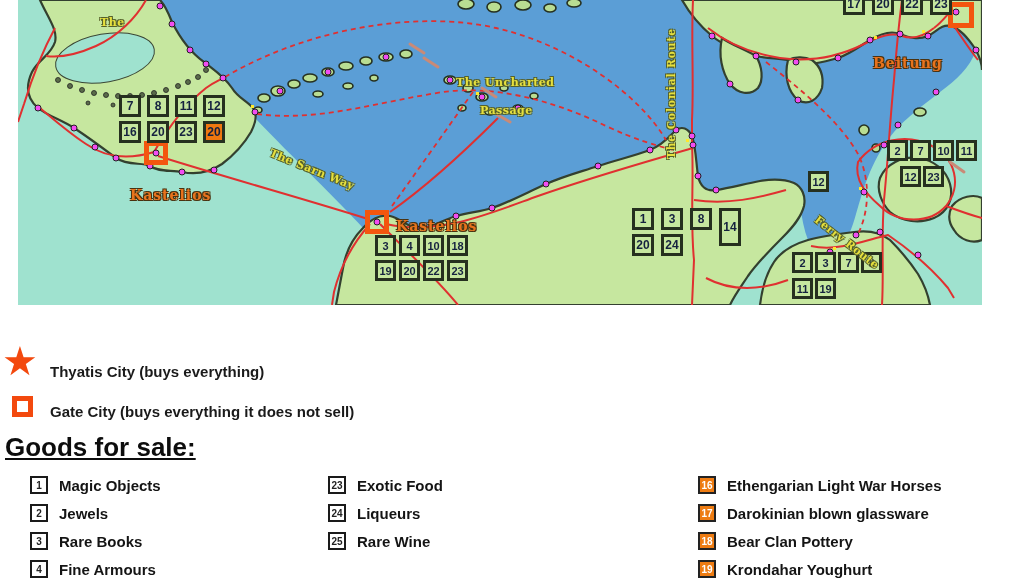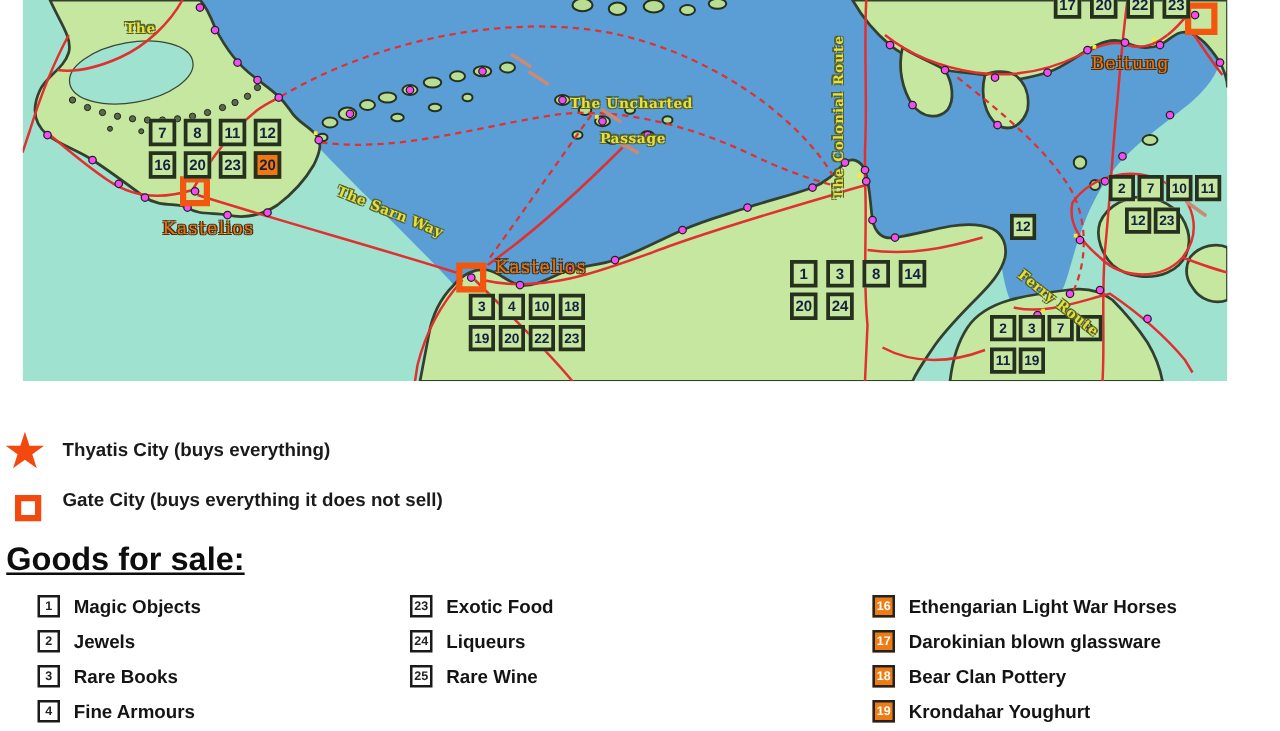--- a/index.html
+++ b/index.html
@@ -11,28 +11,28 @@
 
   .num-box{position:absolute;box-sizing:border-box;display:flex;align-items:center;justify-content:center;
            background:#c6e79f;border:3px solid #26301f;color:#15213f;font-weight:bold;font-size:12px;
            font-family:"Liberation Sans",sans-serif;}
   .num-box.hl{background:#f0780f;}
 
   .route-label{position:absolute;color:#e6e03e;font-weight:bold;font-size:11px;letter-spacing:.5px;
            font-family:"DejaVu Serif",serif;white-space:nowrap;transform-origin:left center;
            text-shadow:1px 1px 0 #55602a,-1px -1px 0 #55602a,1px -1px 0 #55602a,-1px 1px 0 #55602a;}
   .route-label.vertical{writing-mode:vertical-rl;transform:rotate(180deg);letter-spacing:1px;font-size:10.5px;}
-  .city-label{position:absolute;color:#e8731d;font-weight:normal;font-size:14px;letter-spacing:1px;
+  .city-label{position:absolute;color:#e8731d;font-weight:bold;font-size:14px;letter-spacing:1px;
            font-family:"DejaVu Serif",serif;white-space:nowrap;
-           text-shadow:1px 1px 0 #4a3210,-1px -1px 0 #4a3210,1px -1px 0 #4a3210,-1px 1px 0 #4a3210;}
+           text-shadow:1px 1px 0 #4a3210,-1px -1px 0 #4a3210,1px -1px 0 #4a3210,-1px 1px 0 #4a3210;margin-top:12px;}
   .gate-square{position:absolute;box-sizing:border-box;border:5px solid #f3560e;}
 
   .legend-title{position:absolute;left:35px;top:306px;font-size:29px;font-weight:bold;color:#0d0d0d;
            text-decoration:underline;}
-  .legend-row{position:absolute;display:flex;align-items:flex-start;}
+  .legend-row{position:absolute;display:flex;align-items:flex-end;}
   .legend-item-label{font-size:15px;font-weight:bold;color:#1a1a1a;white-space:nowrap;}
   .star-icon{position:absolute;left:2px;top:341px;font-size:40px;color:#f3490e;line-height:1;}
   .gate-icon{position:absolute;left:12px;top:396px;width:21px;height:21px;box-sizing:border-box;
            border:5px solid #f3490e;background:#fff;}
   .goods-title{position:absolute;left:5px;top:432px;font-size:26px;font-weight:bold;color:#0d0d0d;
            text-decoration:underline;}
   .goods-col{position:absolute;top:471px;}
   .goods-row{display:flex;align-items:center;height:28px;gap:11px;}
   .goods-box{width:18px;height:18px;box-sizing:border-box;border:2px solid #1a1a1a;background:#ffffff;
            display:flex;align-items:center;justify-content:center;font-size:10px;font-weight:bold;color:#222;}
@@ -267,21 +267,21 @@
         <div class="num-box" style="left: 381px; top: 235px; width: 21px; height: 21px; font-size: 11px;">4</div>
         <div class="num-box" style="left: 405px; top: 235px; width: 21px; height: 21px; font-size: 11px;">10</div>
         <div class="num-box" style="left: 429px; top: 235px; width: 21px; height: 21px; font-size: 11px;">18</div>
         <div class="num-box" style="left: 357px; top: 260px; width: 21px; height: 21px; font-size: 11px;">19</div>
         <div class="num-box" style="left: 381px; top: 260px; width: 21px; height: 21px; font-size: 11px;">20</div>
         <div class="num-box" style="left: 405px; top: 260px; width: 21px; height: 21px; font-size: 11px;">22</div>
         <div class="num-box" style="left: 429px; top: 260px; width: 21px; height: 21px; font-size: 11px;">23</div>
         <div class="num-box" style="left: 614px; top: 208px; width: 22px; height: 22px;">1</div>
         <div class="num-box" style="left: 643px; top: 208px; width: 22px; height: 22px;">3</div>
         <div class="num-box" style="left: 672px; top: 208px; width: 22px; height: 22px;">8</div>
-        <div class="num-box" style="left: 701px; top: 208px; width: 22px; height: 22px;">14</div>
+        <div class="num-box" style="left: 701px; top: 208px; width: 22px; height: 38px;">14</div>
         <div class="num-box" style="left: 614px; top: 234px; width: 22px; height: 22px;">20</div>
         <div class="num-box" style="left: 643px; top: 234px; width: 22px; height: 22px;">24</div>
         <div class="num-box" style="left: 825px; top: -7px; width: 22px; height: 22px;">17</div>
         <div class="num-box" style="left: 854px; top: -7px; width: 22px; height: 22px;">20</div>
         <div class="num-box" style="left: 883px; top: -7px; width: 22px; height: 22px;">22</div>
         <div class="num-box" style="left: 912px; top: -7px; width: 22px; height: 22px;">23</div>
         <div class="num-box" style="left: 869px; top: 140px; width: 21px; height: 21px; font-size: 11px;">2</div>
         <div class="num-box" style="left: 892px; top: 140px; width: 21px; height: 21px; font-size: 11px;">7</div>
         <div class="num-box" style="left: 915px; top: 140px; width: 21px; height: 21px; font-size: 11px;">10</div>
         <div class="num-box" style="left: 938px; top: 140px; width: 21px; height: 21px; font-size: 11px;">11</div>

